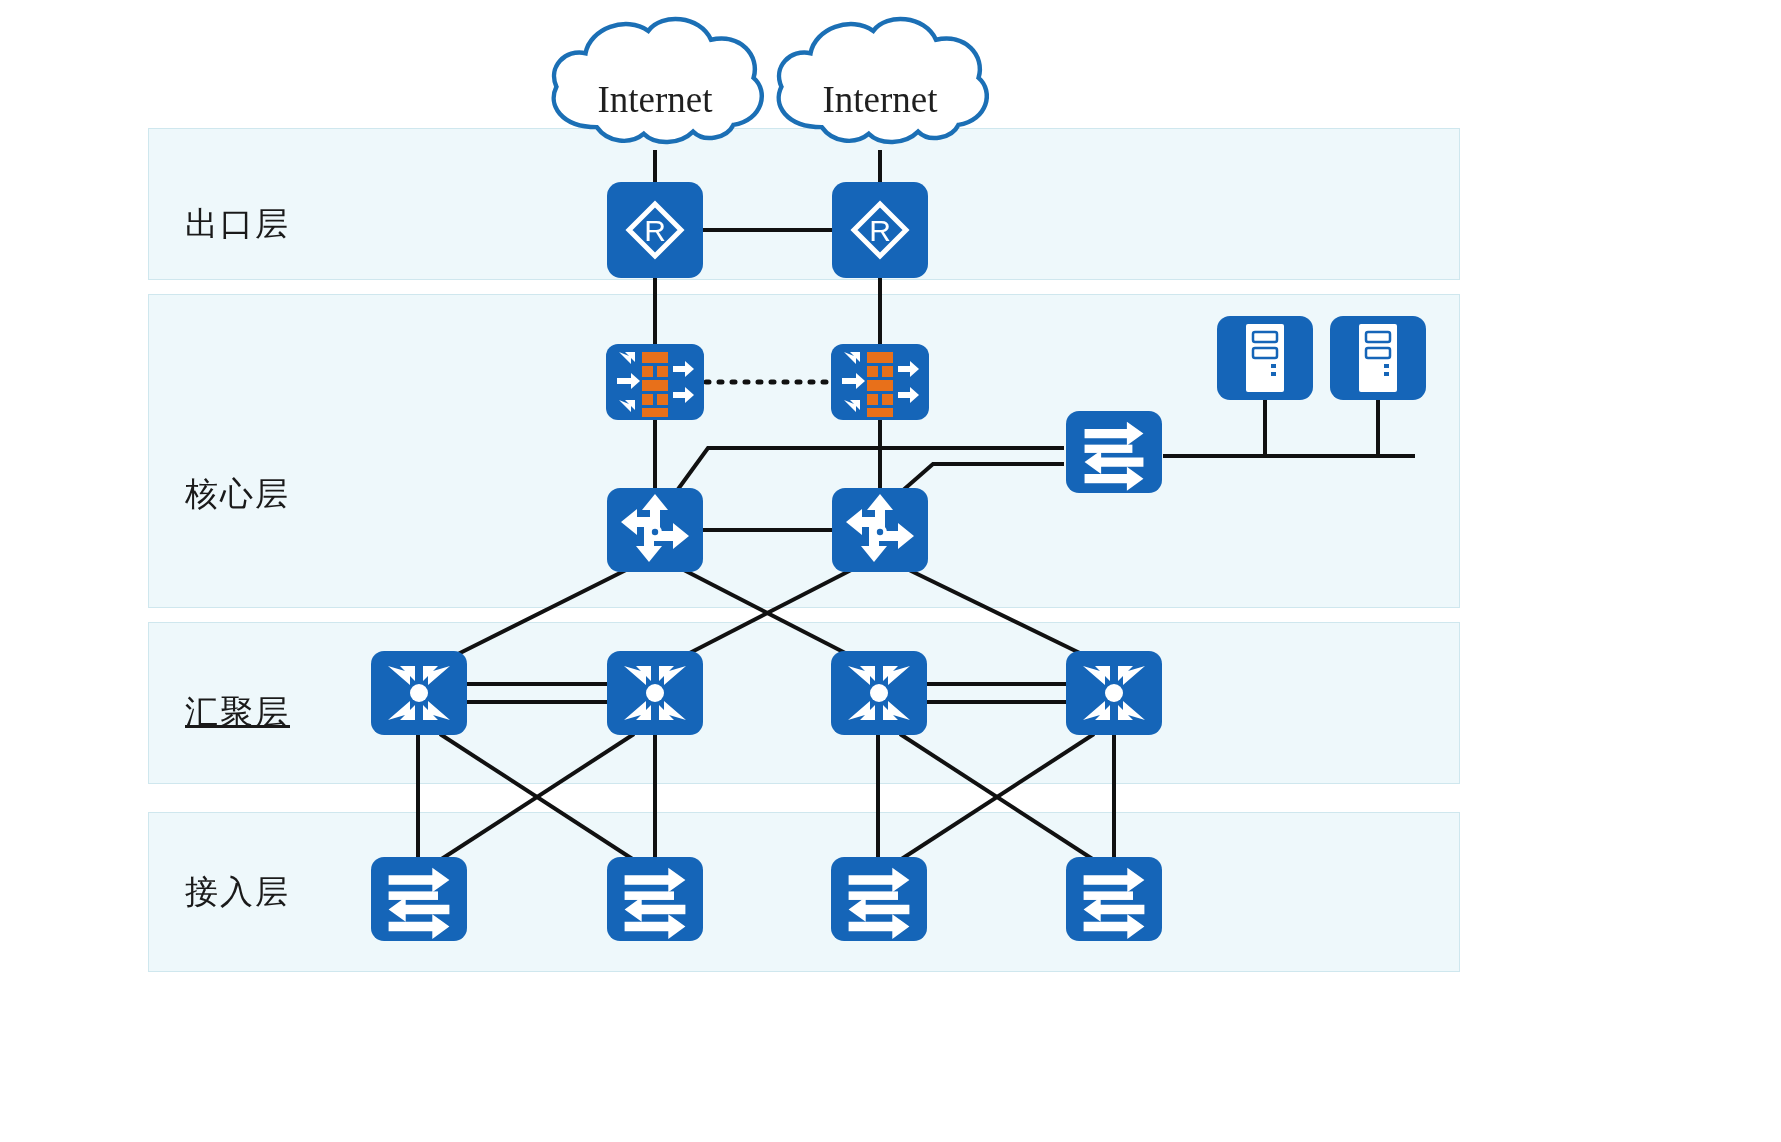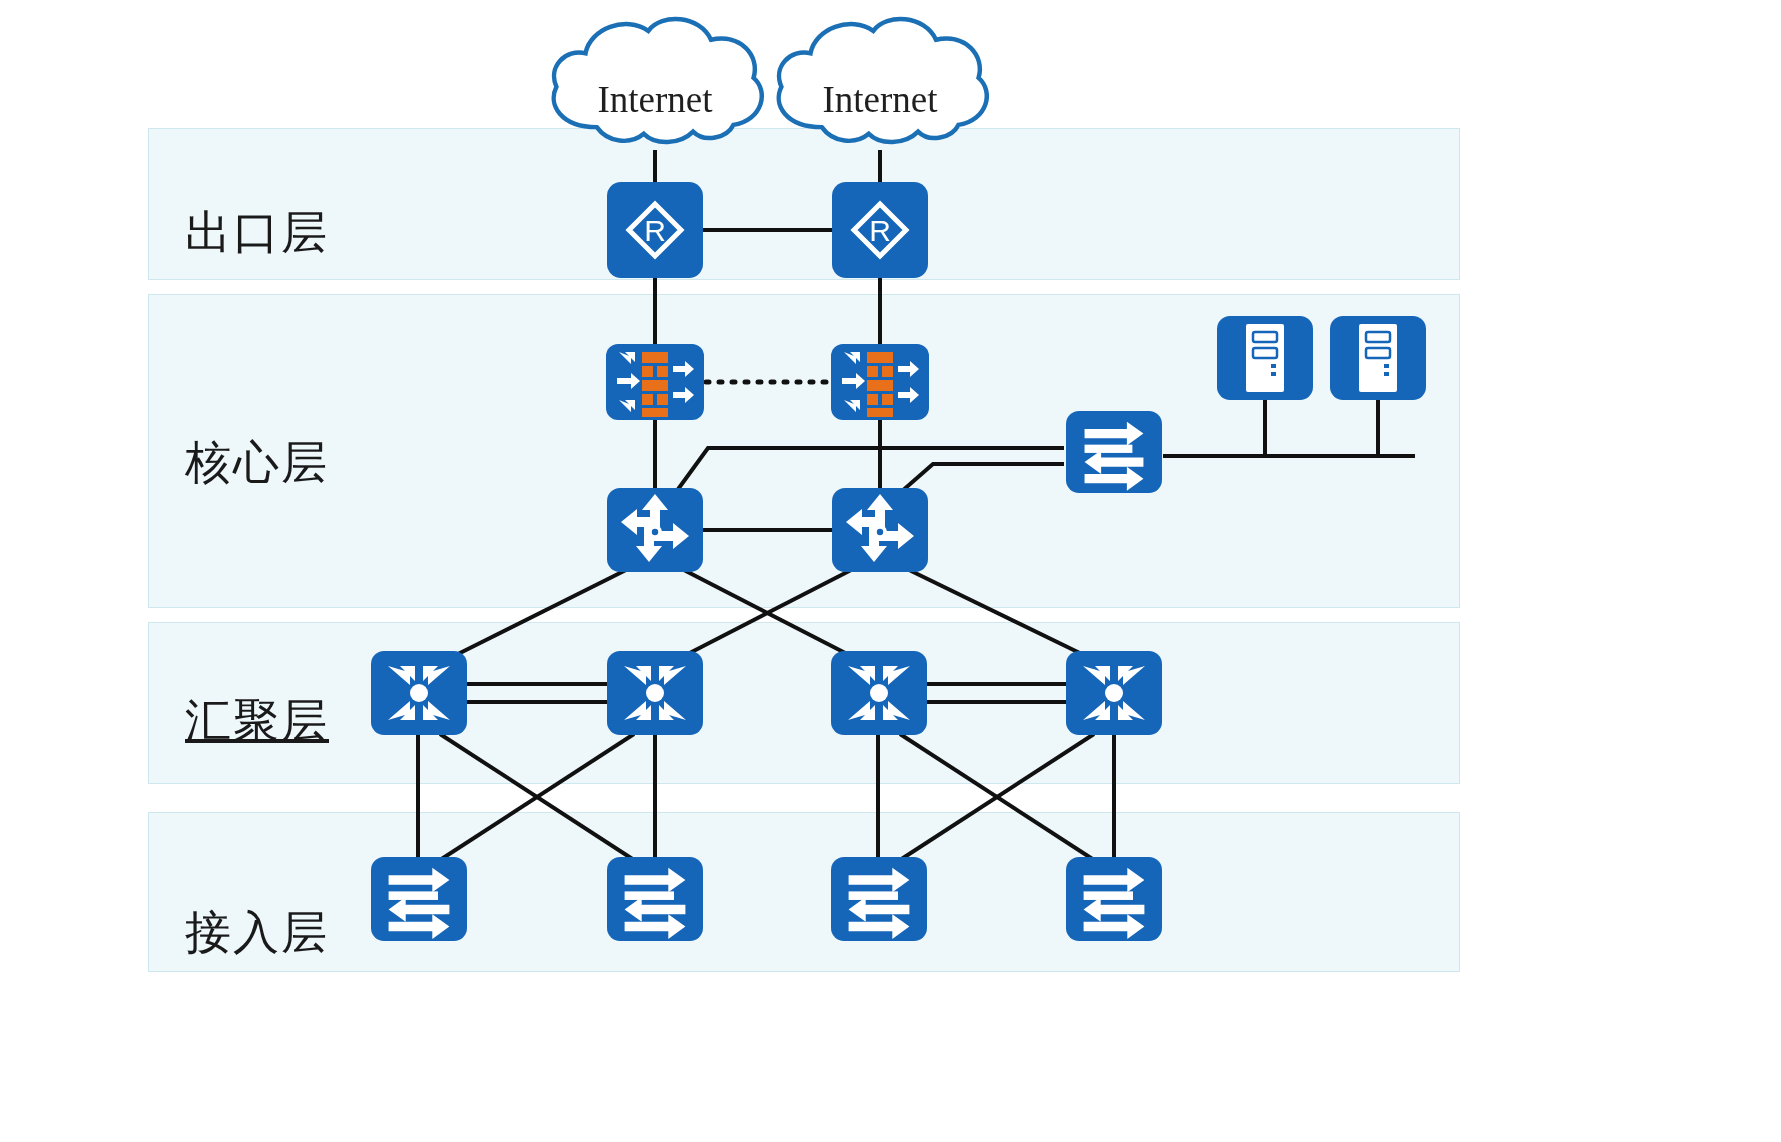--- a/index.html
+++ b/index.html
@@ -20,21 +20,21 @@
   
   .band {
     position: absolute;
     background: #eef8fb;
     border: 1px solid #cfe7ee;
     box-sizing: border-box;
   }
   .band-label {
     position: absolute;
     font-family: "Liberation Sans", sans-serif;
-    font-size: 46px;
+    font-size: 33px;
     color: #1a1a1a;
     letter-spacing: 2px;
     white-space: nowrap;
   }
   
   svg.lines, svg.nodes {
     position: absolute;
     left: 0; top: 0;
     width: 1781px;
     height: 1142px;
@@ -50,23 +50,23 @@
 <body>
 
 <div id="stage">
 
   <div class="band" style="left:148px; top:128px; width:1312px; height:152px;"></div>
   <div class="band" style="left:148px; top:294px; width:1312px; height:314px;"></div>
   <div class="band" style="left:148px; top:622px; width:1312px; height:162px;"></div>
   <div class="band" style="left:148px; top:812px; width:1312px; height:160px;"></div>
 
   <div class="band-label" style="left:185px; top:202px;">出口层</div>
-  <div class="band-label" style="left:185px; top:432px;">核心层</div>
+  <div class="band-label" style="left:185px; top:472px;">核心层</div>
   <div class="band-label" style="left:185px; top:690px;text-decoration:underline;">汇聚层</div>
-  <div class="band-label" style="left:185px; top:902px;">接入层</div>
+  <div class="band-label" style="left:185px; top:870px;">接入层</div>
 
   <svg class="lines" viewBox="0 0 1781 1142" xmlns="http://www.w3.org/2000/svg">
     <g stroke="#111111" stroke-width="4" fill="none">
 
       <line x1="655" y1="150" x2="655" y2="192"></line>
       <line x1="880" y1="150" x2="880" y2="192"></line>
 
       <line x1="703" y1="230" x2="832" y2="230"></line>
 
       <line x1="655" y1="268" x2="655" y2="347"></line>

